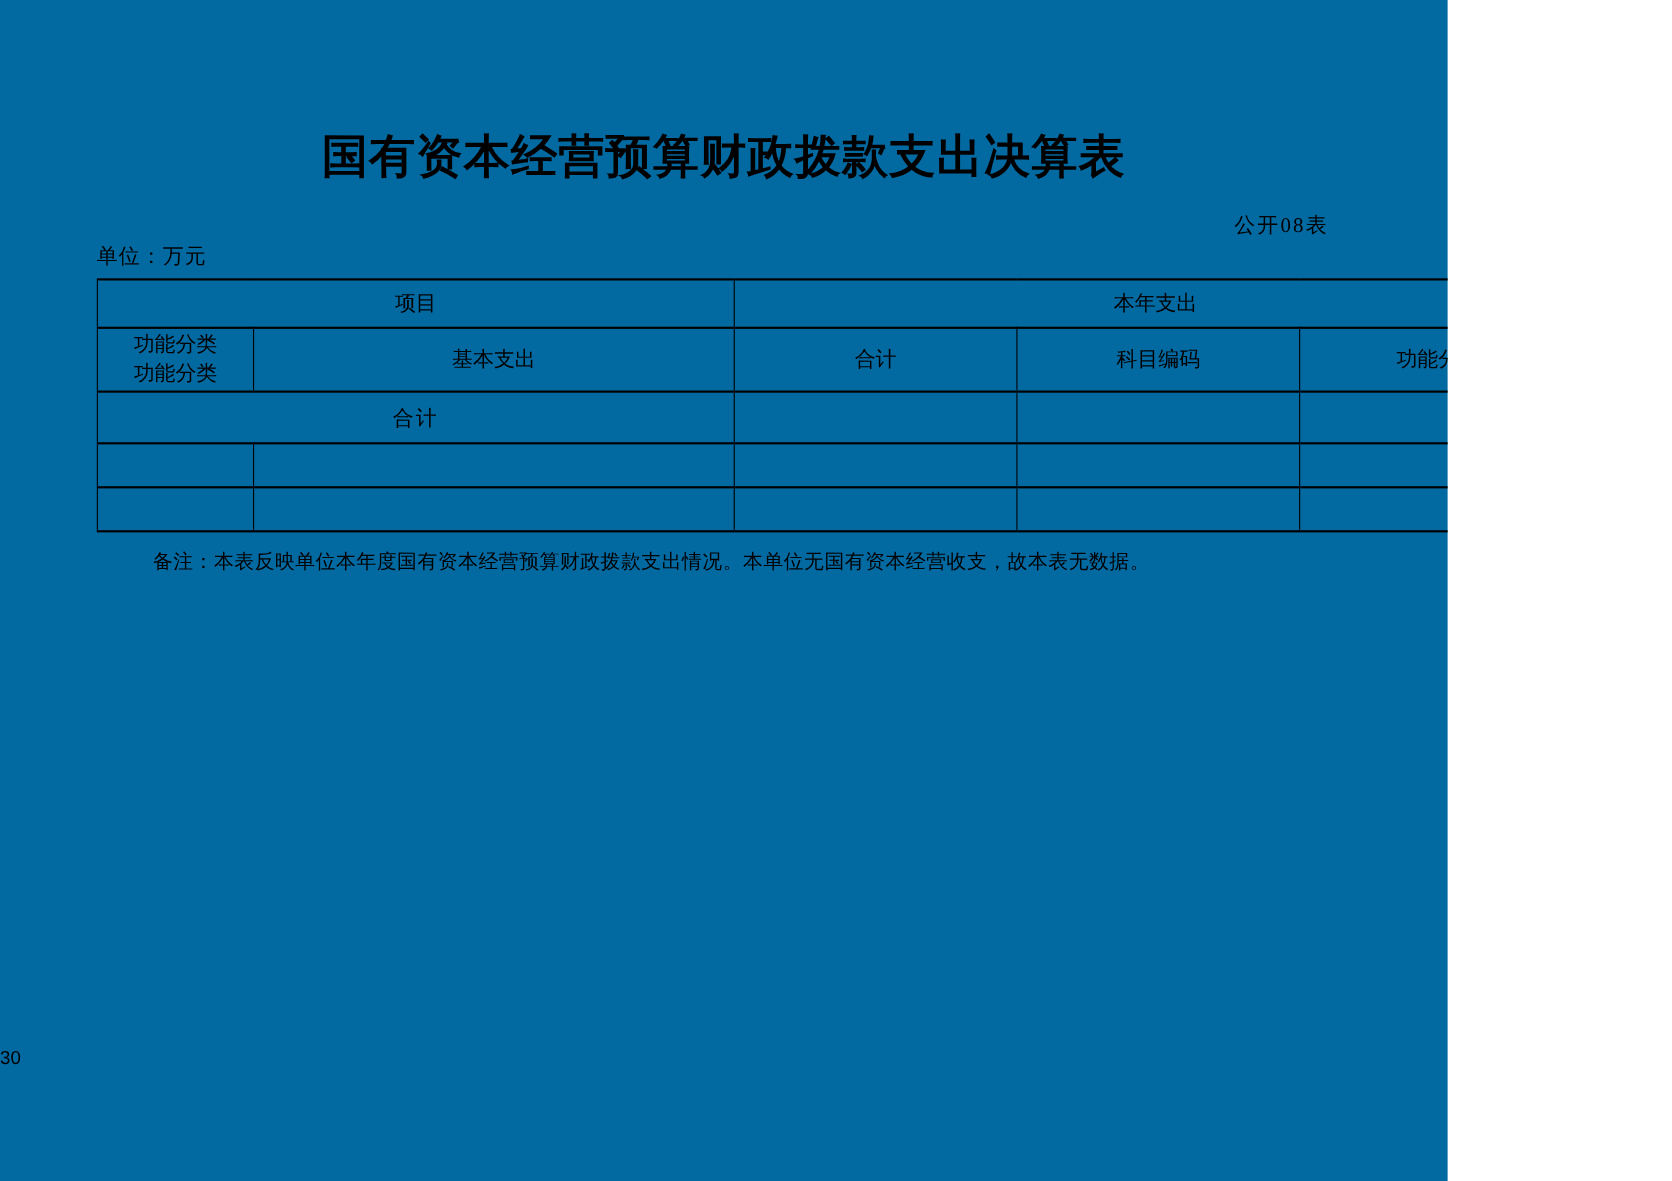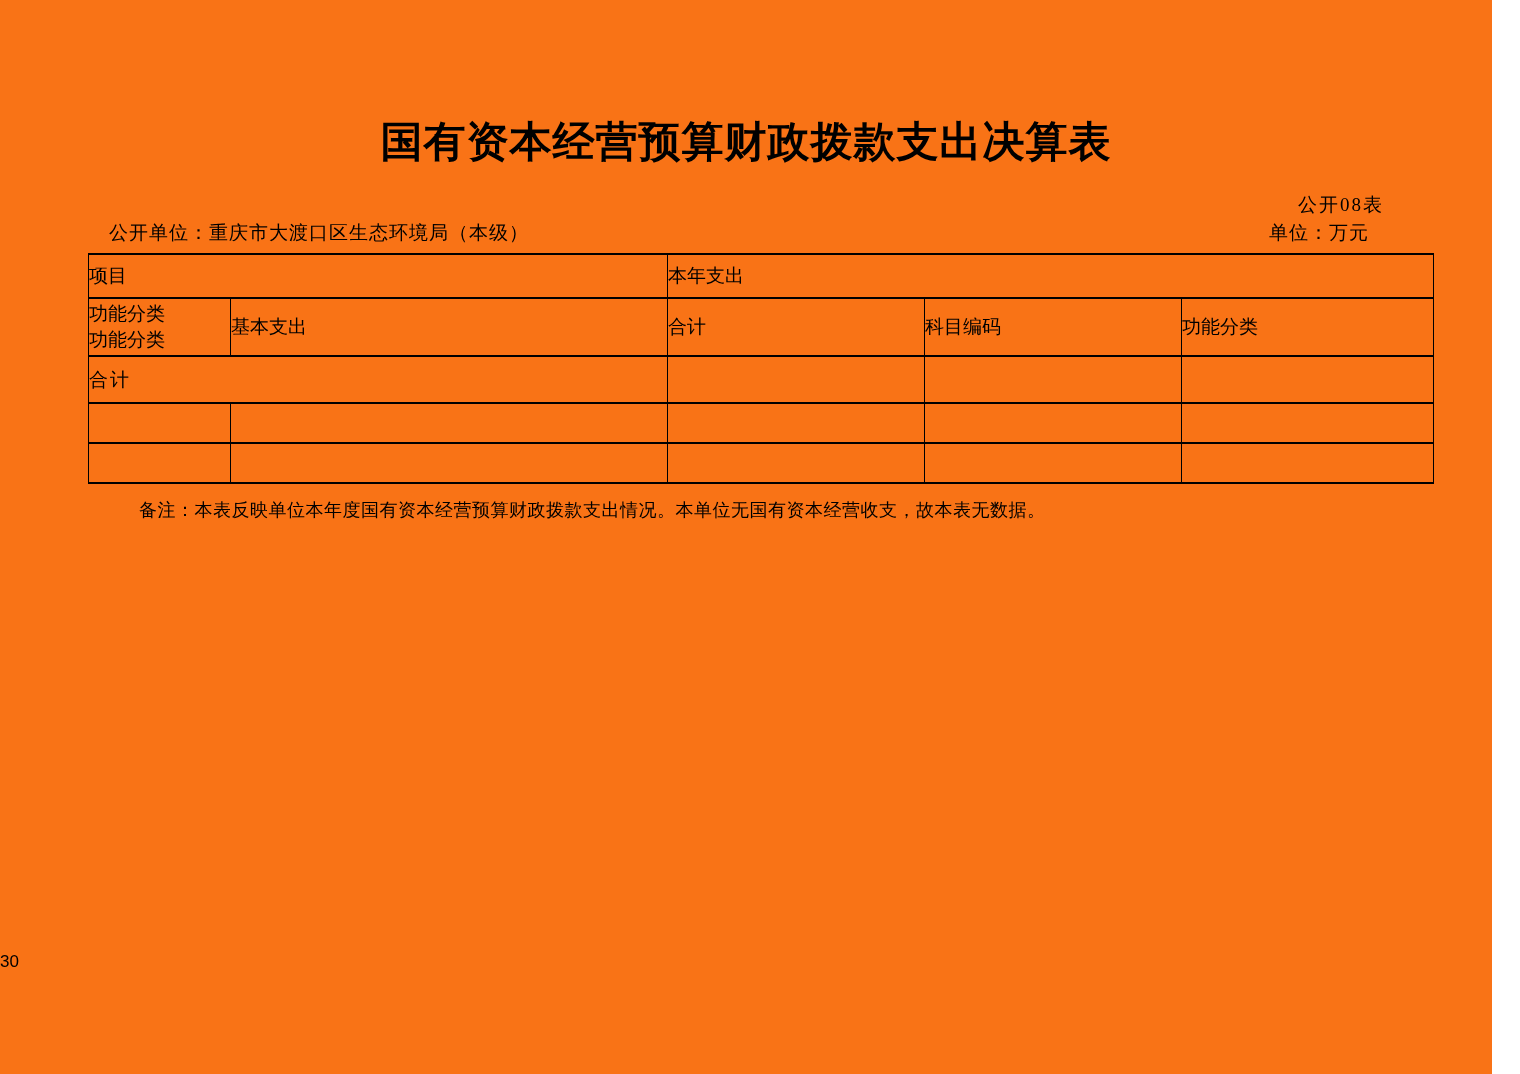--- a/index.html
+++ b/index.html
@@ -1,21 +1,21 @@
 <!DOCTYPE html>
 <html><head>
 <meta charset="utf-8">
 <style>
   * { margin: 0; padding: 0; box-sizing: border-box; }
   html, body { background: #ffffff; }
   .page {
     position: relative;
-    width: 1492px;
+    width: 1316px;
     height: 1074px;
-    background: #f97316;
+    background: #0369a1;
     color: #000000;
     font-family: "Liberation Serif", serif;
     overflow: hidden;
   }
   .doc-title {
     position: absolute;
     top: 114px;
     left: 0;
     width: 100%;
     text-align: center;
@@ -48,21 +48,21 @@
     left: 88px;
     width: 1345px;
     border-collapse: collapse;
     table-layout: fixed;
   }
   table.fin-table td {
     border-left: 1px solid #000;
     border-right: 1px solid #000;
     border-top: 2px solid #000;
     border-bottom: 2px solid #000;
-    text-align: left;
+    text-align: center;
     vertical-align: middle;
     font-family: "Liberation Sans", sans-serif;
     font-size: 19px;
     padding: 0;
     overflow: hidden;
   }
   tr.hrow1 { height: 44px; }
   tr.hrow2 { height: 58px; }
   tr.trow  { height: 47px; }
   tr.brow  { height: 40px; }
@@ -88,21 +88,20 @@
 </head>
 <body>
 
 <div class="page">
 
   <div class="doc-title">国有资本经营预算财政拨款支出决算表</div>
 
   <div class="form-label">公开08表</div>
 
   <div class="meta-row">
-    <span class="publisher">公开单位：重庆市大渡口区生态环境局（本级）</span>
     <span class="unit">单位：万元</span>
   </div>
 
   <table class="fin-table">
     <colgroup>
       <col style="width:142px">
       <col style="width:437px">
       <col style="width:257px">
       <col style="width:257px">
       <col style="width:252px">

